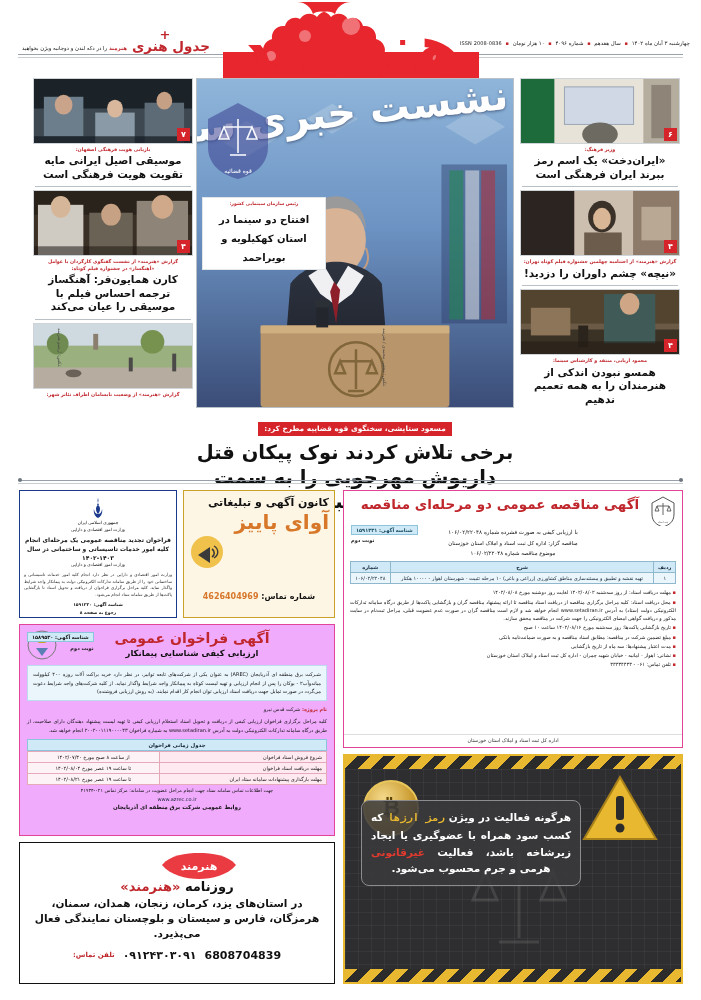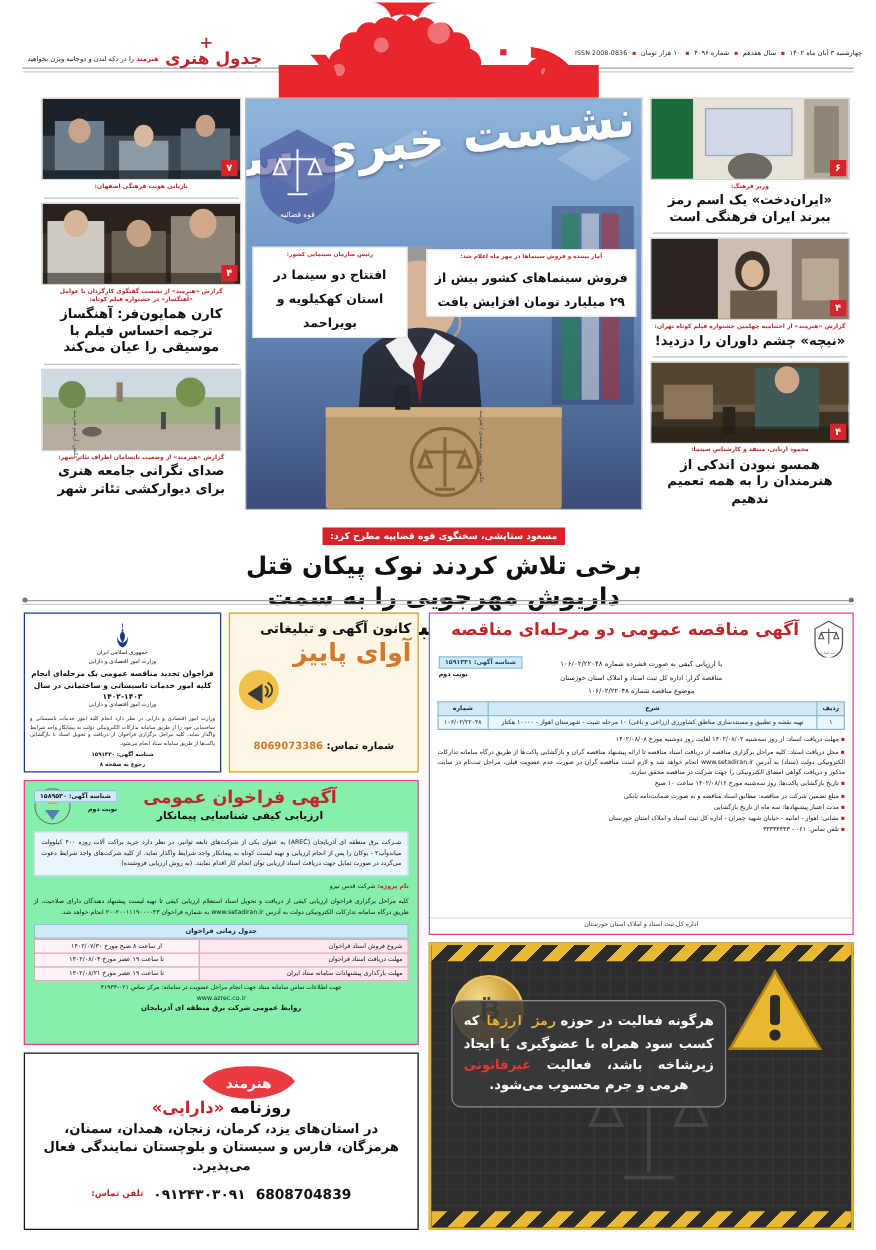--- a/index.html
+++ b/index.html
@@ -272,21 +272,21 @@
   }
   .gov-emblem { width: 18px; height: 22px; margin: 2px auto 1px; display:block; }
   .gov-org { text-align: center; font-size: 4.4px; color: #111; line-height: 1.5; }
   .gov-title { text-align: center; font-size: 6px; font-weight: bold; color: #111; margin-top: 3px; line-height: 1.45;}
   .gov-body { font-size: 4.2px; color: #222; line-height: 1.6; margin-top: 3px; text-align: justify; }
   .gov-foot { font-size: 4.4px; font-weight: bold; color: #111; text-align: center; margin-top: 3px; }
 
   
   .ad-arec {
     right: 366px; top: 134px; width: 316px; height: 212px;
-    border: 1.4px solid #e0459a; background: #86efac;
+    border: 1.4px solid #e0459a; background: #f0abfc;
     padding: 5px 7px;
   }
   .arec-head { display: flex; align-items: flex-start; }
   .arec-logo { width: 30px; height: 30px; flex: none; }
   .arec-titles { flex: 1; text-align: center; }
   .arec-t1 { color: #c0272d; font-size: 14px; font-weight: bold; }
   .arec-t2 { color: #111; font-size: 8.5px; font-weight: bold; margin-top: 2px; }
   .arec-tag {
     position: absolute; left: 7px; top: 7px;
     font-size: 5px; font-weight: bold; color: #111;
@@ -462,20 +462,21 @@
             <ellipse cx="30" cy="26" rx="9" ry="10" fill="#c9a38a"></ellipse>
             <rect x="62" y="34" width="40" height="32" fill="#8a9aa6"></rect>
             <ellipse cx="82" cy="30" rx="8" ry="9" fill="#d8b79c"></ellipse>
             <rect x="112" y="24" width="40" height="42" fill="#5d6b76"></rect>
             <ellipse cx="132" cy="22" rx="8" ry="9" fill="#c6a084"></ellipse>
             <rect x="0" y="58" width="160" height="8" fill="#141a1f" opacity=".7"></rect>
           </svg>
           <div class="pagebadge">۷</div>
         </div>
         <div class="side-kicker">بازیابی هویت فرهنگی اصفهان:</div>
+        <div class="side-title">موسیقی اصیل ایرانی مایه تقویت هویت فرهنگی است</div>
       </div>
       <div class="side-rule"></div>
 
       <div class="side-block">
         <div class="side-photo">
           <svg class="ph" viewBox="0 0 160 66" preserveAspectRatio="none">
             <rect width="160" height="66" fill="#3a3026"></rect>
             <rect width="160" height="24" fill="#2a231b"></rect>
             <rect x="4" y="14" width="46" height="52" fill="#cfcac2"></rect>
             <ellipse cx="27" cy="16" rx="10" ry="11" fill="#d6b698"></ellipse>
@@ -501,21 +502,20 @@
             <rect y="44" width="160" height="22" fill="#b6ada0"></rect>
             <circle cx="24" cy="20" r="11" fill="#6f8b52"></circle>
             <circle cx="120" cy="18" r="12" fill="#77924f"></circle>
             <rect x="60" y="10" width="5" height="16" fill="#8a7f6e"></rect>
             <ellipse cx="40" cy="50" rx="8" ry="4" fill="#6a6258"></ellipse>
             <rect x="96" y="34" width="4" height="14" fill="#4b4a48"></rect>
             <rect x="140" y="30" width="4" height="18" fill="#4b4a48"></rect>
           </svg>
         </div>
         <div class="side-kicker">گزارش «هنرمند» از وضعیت نابسامان اطراف تئاتر شهر:</div>
-        <div class="side-title">صدای نگرانی جامعه هنری برای دیوارکشی تئاتر شهر</div>
       </div>
 
       <div class="photo-credit pc-left">عکس: آرشیو هنرمند</div>
     </div>
 
     <div class="main-story">
       <div class="main-photo">
         <svg class="ph" viewBox="0 0 318 330" preserveAspectRatio="none">
           <defs>
             <linearGradient id="bg" x1="0" y1="0" x2="0" y2="1">
@@ -561,24 +561,20 @@
 
         <svg class="ov-emblem" viewBox="0 0 66 80">
           <path d="M33 2l30 16v28c0 18-14 28-30 32C17 74 3 64 3 46V18z" fill="#3b3f8f" opacity=".55"></path>
           <g stroke="#ffffff" stroke-width="1.6" fill="none" opacity=".95">
             <path d="M33 18v34M19 26h28M19 26l-5 12h10zM47 26l-5 12h10z"></path>
             <path d="M25 54h16"></path>
           </g>
           <text x="33" y="72" fill="#fff" font-size="6" text-anchor="middle" font-family="DejaVu Sans">قوه قضائیه</text>
         </svg>
 
-        <div class="ov-box ov-box-a">
-          <span class="k">آمار بیننده و فروش سینماها در مهر ماه اعلام شد:</span>
-          <span class="t">فروش سینماهای کشور بیش از ۲۹ میلیارد تومان افزایش یافت</span>
-        </div>
 
         <div class="ov-box ov-box-b">
           <span class="k">رئیس سازمان سینمایی کشور:</span>
           <span class="t">افتتاح دو سینما در استان کهکیلویه و بویراحمد</span>
         </div>
       </div>
 
       <div class="main-kicker">
         <span>مسعود ستایشی، سخنگوی قوه قضاییه مطرح کرد:</span>
       </div>
@@ -702,21 +698,21 @@
       <div class="avay-l1">کانون آگهی و تبلیغاتی</div>
       <div class="avay-logo">آوای پاییز</div>
       <svg class="avay-mark" viewBox="0 0 34 34">
         <circle cx="17" cy="17" r="16" fill="#f0c14b"></circle>
         <path d="M8 20l12-8v16z" fill="#3a3a3a"></path>
         <path d="M22 14c3 2 3 6 0 8" stroke="#3a3a3a" stroke-width="1.6" fill="none"></path>
         <path d="M24 11c5 3 5 9 0 12" stroke="#3a3a3a" stroke-width="1.4" fill="none"></path>
       </svg>
       <div class="avay-phone">
         <span>شماره تماس:</span>
-        <span class="num">8069073386</span>
+        <span class="num">4626404969</span>
       </div>
     </div>
 
     <div class="ad-box ad-gov">
       <svg class="gov-emblem" viewBox="0 0 18 22">
         <path d="M9 1c1 3 0 5-1 7 2 0 3 2 3 4s-1 4-2 5c2 0 4-2 4-5 1 4-1 8-4 9-3-1-5-5-4-9 0 3 2 5 4 5-1-1-2-3-2-5s1-4 3-4c-1-2-2-4-1-7z" fill="#1b3a8c"></path>
       </svg>
       <div class="gov-org">جمهوری اسلامی ایران</div>
       <div class="gov-org">وزارت امور اقتصادی و دارایی</div>
       <div class="gov-title">فراخوان تجدید مناقصه عمومی یک مرحله‌ای انجام کلیه امور خدمات تاسیساتی و ساختمانی در سال ۱۴۰۳-۱۴۰۲</div>
@@ -770,21 +766,21 @@
       <div class="arec-rel">روابط عمومی شرکت برق منطقه ای آذربایجان</div>
     </div>
 
     <div class="ad-box ad-honar">
       <svg class="honar-stamp" viewBox="0 0 86 30">
         <path d="M6 14c8-10 24-12 37-12s29 2 37 12c-8 10-24 14-37 14S14 24 6 14z" fill="#e8262d" opacity=".9"></path>
         <text x="43" y="19" font-size="11" fill="#fff" text-anchor="middle" font-weight="bold" font-family="DejaVu Sans">هنرمند</text>
       </svg>
       <div class="honar-brand">
         <span>روزنامه</span>
-        <span class="q">«دارایی»</span>
+        <span class="q">«هنرمند»</span>
       </div>
       <div class="honar-body">در استان‌های یزد، کرمان، زنجان، همدان، سمنان، هرمزگان، فارس و سیستان و بلوچستان نمایندگی فعال می‌پذیرد.</div>
       <div class="honar-phones">
         <span class="num">6808704839</span>
         <span class="num">۰۹۱۲۴۳۰۳۰۹۱</span>
         <span class="lbl">تلفن تماس:</span>
       </div>
     </div>
 
     <div class="ad-box ad-crypto">
@@ -804,18 +800,18 @@
         </div>
 
       <svg class="crypto-tri" viewBox="0 0 78 70">
         <path d="M39 3l36 62H3z" fill="#e8b830" stroke="#a8801a" stroke-width="2"></path>
         <rect x="35" y="22" width="8" height="24" rx="3" fill="#2b2b2b"></rect>
         <circle cx="39" cy="54" r="4.5" fill="#2b2b2b"></circle>
       </svg>
 
       <div class="crypto-card">
         <div class="crypto-txt">
-          <span>هرگونه فعالیت در حوزه </span><span class="hl">رمز ارزها</span><span> که کسب سود همراه با عضوگیری یا ایجاد زیرشاخه باشد، فعالیت </span><span class="hl2">غیرقانونی</span><span> هرمی و جرم محسوب می‌شود.</span>
+          <span>هرگونه فعالیت در ویژن </span><span class="hl">رمز ارزها</span><span> که کسب سود همراه با عضوگیری یا ایجاد زیرشاخه باشد، فعالیت </span><span class="hl2">غیرقانونی</span><span> هرمی و جرم محسوب می‌شود.</span>
         </div>
       </div>
     </div>
   </div>
 </div>
 
 </body></html>

